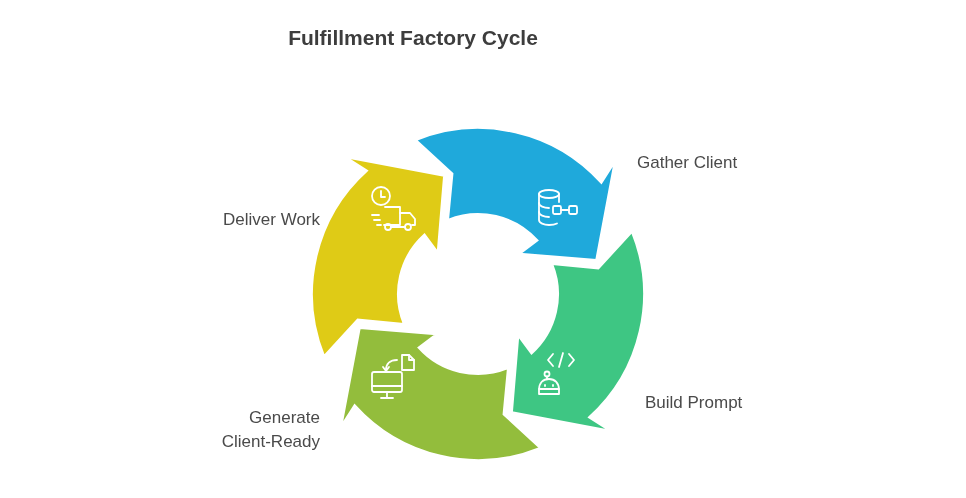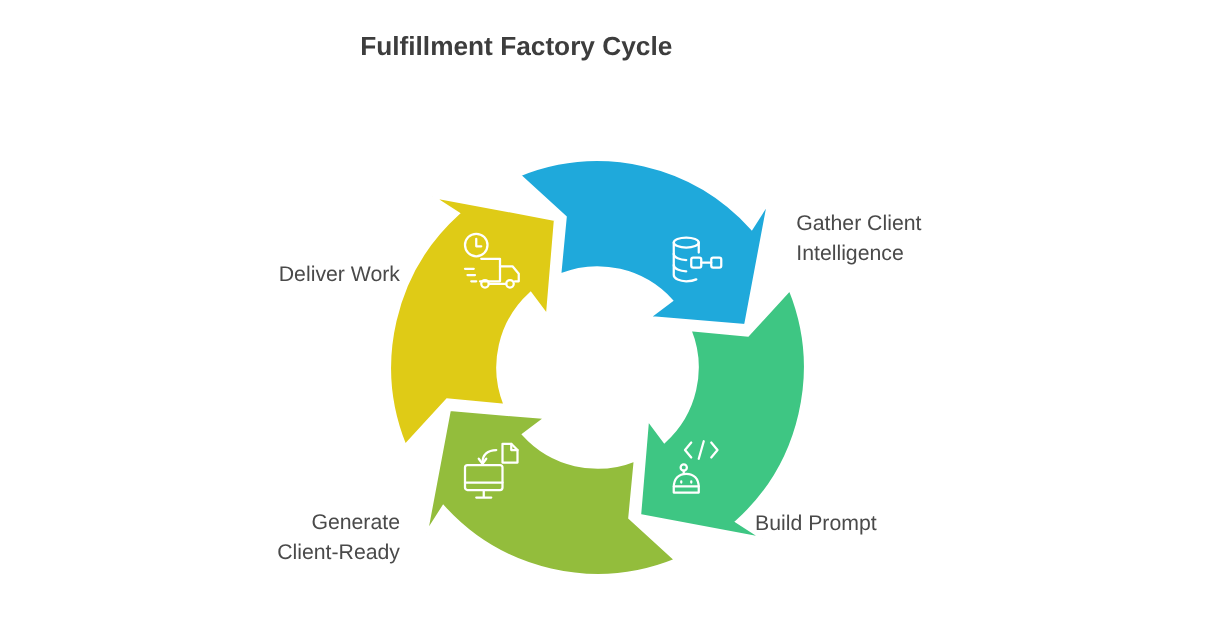--- a/index.html
+++ b/index.html
@@ -1,20 +1,20 @@
 <!DOCTYPE html>
 <html><head>
 <meta charset="utf-8">
 <style>
   html,body{margin:0;padding:0;background:#ffffff;}
   body{width:966px;height:498px;position:relative;overflow:hidden;font-family:"Liberation Sans",sans-serif;}
   .title{position:absolute;left:0;width:826px;top:26px;text-align:center;font-size:21px;font-weight:bold;color:#3d3d3d;}
   .label{position:absolute;font-size:17px;line-height:24px;color:#4a4a4a;}
   .label.left{text-align:right;}
-  .label.right{text-align:left;margin-top:16px;}
+  .label.right{text-align:right;}
   #cycle{position:absolute;left:0;top:0;}
   .icon-stroke{fill:none;stroke:#ffffff;stroke-width:1.8;stroke-linecap:round;stroke-linejoin:round;}
 </style>
 </head>
 <body>
 
 <div class="title">Fulfillment Factory Cycle</div>
 
 <svg id="cycle" width="966" height="498">
   <g id="arrows">
@@ -60,23 +60,22 @@
     <path class="icon-stroke" d="M30 28 H40 L45 34 V40 H42"></path>
     <circle class="icon-stroke" cx="18" cy="42" r="3"></circle>
     <circle class="icon-stroke" cx="38" cy="42" r="3"></circle>
     <path class="icon-stroke" d="M21 42 H35"></path>
     <path class="icon-stroke" d="M2 30 H9 M4 35 H10 M7 40 H11"></path>
   </g>
 </svg>
 
 <div class="label right" style="left:637px;top:151px;">
   <div>Gather Client</div>
-  <div>Intelligence</div>
 </div>
-<div class="label right" style="left:604px;top:391px;">
+<div class="label right" style="left:645px;top:391px;">
   <div>Build Prompt</div>
 </div>
 <div class="label left" style="right:646px;top:406px;">
   <div>Generate</div>
   <div>Client-Ready</div>
 </div>
 <div class="label left" style="right:646px;top:175px;margin-top:33px;">
   <div>Deliver Work</div>
 </div>
 

